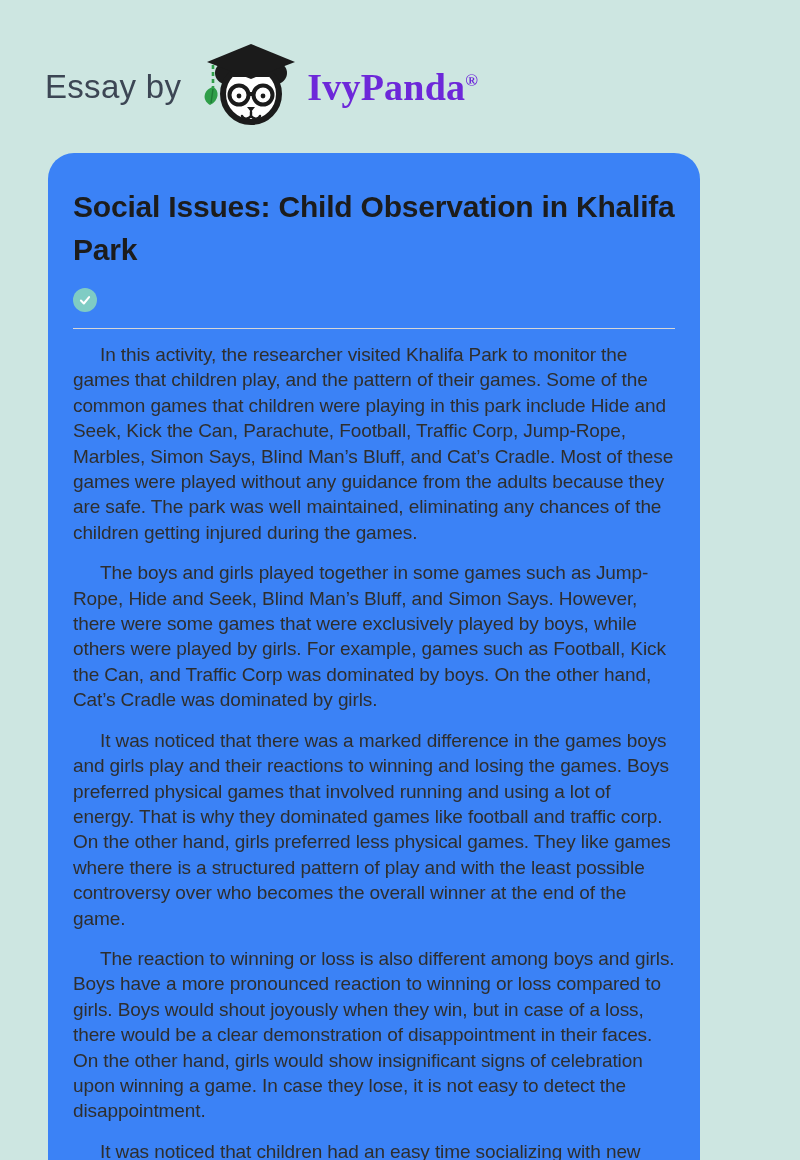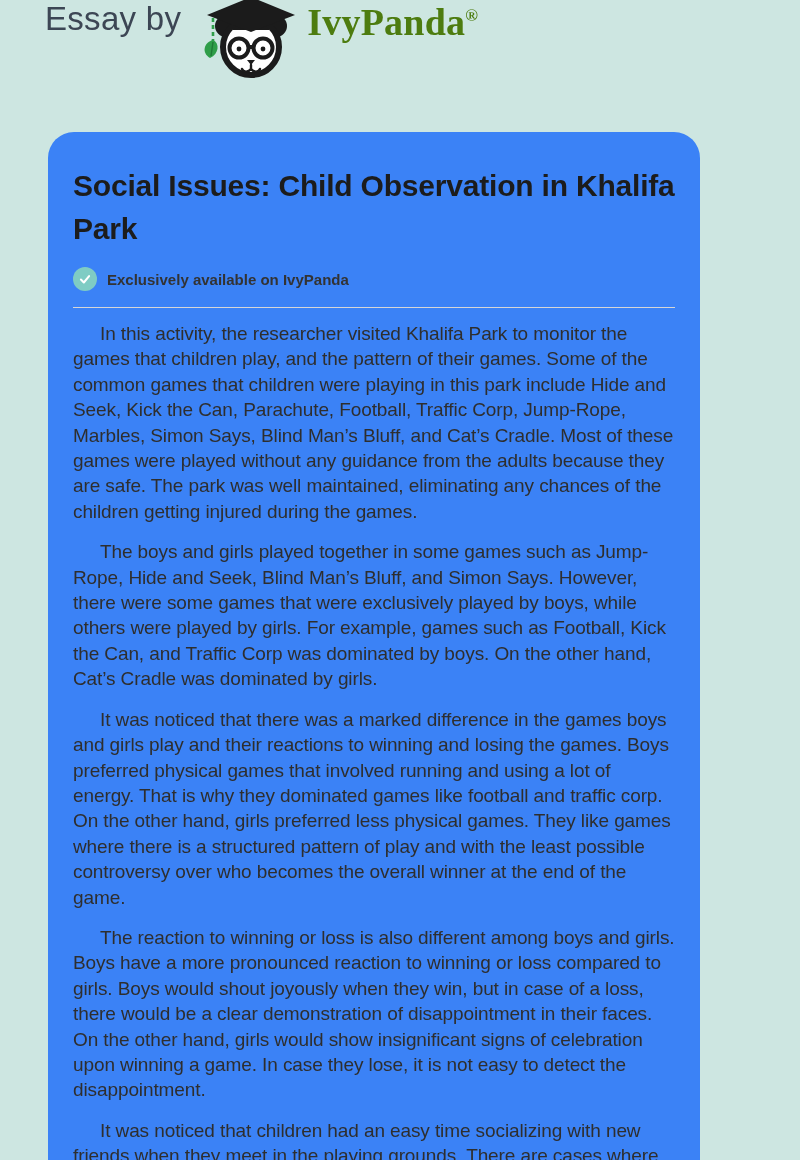--- a/index.html
+++ b/index.html
@@ -9,38 +9,39 @@
     height: 1160px;
     background: #cde6e1;
     font-family: "Liberation Sans", sans-serif;
     overflow: hidden;
   }
 
   
   .site-header {
     height: 132px;
     display: flex;
-    align-items: flex-start;
+    align-items: center;
     padding-left: 45px;
+    margin-top: 21px;
   }
   .essay-by {
     font-size: 33px;
     color: #3c4654;
     letter-spacing: 0.3px;
   }
   .logo-wrap {
     margin: -4px 10px 0 16px;
     display: flex;
     align-items: center;
   }
   .brand {
     font-family: "Liberation Serif", serif;
     font-weight: bold;
     font-size: 38px;
-    color: #4d7c0f;
+    color: #6d28d9;
     letter-spacing: 0.2px;
   }
   .brand sup {
     font-size: 17px;
     vertical-align: super;
     line-height: 0;
   }
 
   
   .card {
@@ -135,21 +136,20 @@
 
   <main class="card">
     <h1 class="essay-title">Social Issues: Child Observation in Khalifa Park</h1>
 
     <div class="badge">
       <span class="badge-circle">
         <svg width="14" height="14" viewBox="0 0 24 24" aria-hidden="true">
           <polyline points="5,13 10,18 19,7" fill="none" stroke="#ffffff" stroke-width="3.5" stroke-linecap="round" stroke-linejoin="round"></polyline>
         </svg>
       </span>
-      <span class="badge-label">Exclusively available on IvyPanda</span>
     </div>
 
     <hr class="divider">
 
     <article class="essay-body">
       <p>In this activity, the researcher visited Khalifa Park to monitor the games that children play, and the pattern of their games. Some of the common games that children were playing in this park include Hide and Seek, Kick the Can, Parachute, Football, Traffic Corp, Jump-Rope, Marbles, Simon Says, Blind Man’s Bluff, and Cat’s Cradle. Most of these games were played without any guidance from the adults because they are safe. The park was well maintained, eliminating any chances of the children getting injured during the games.</p>
       <p>The boys and girls played together in some games such as Jump-Rope, Hide and Seek, Blind Man’s Bluff, and Simon Says. However, there were some games that were exclusively played by boys, while others were played by girls. For example, games such as Football, Kick the Can, and Traffic Corp was dominated by boys. On the other hand, Cat’s Cradle was dominated by girls.</p>
       <p>It was noticed that there was a marked difference in the games boys and girls play and their reactions to winning and losing the games. Boys preferred physical games that involved running and using a lot of energy. That is why they dominated games like football and traffic corp. On the other hand, girls preferred less physical games. They like games where there is a structured pattern of play and with the least possible controversy over who becomes the overall winner at the end of the game.</p>
       <p>The reaction to winning or loss is also different among boys and girls. Boys have a more pronounced reaction to winning or loss compared to girls. Boys would shout joyously when they win, but in case of a loss, there would be a clear demonstration of disappointment in their faces. On the other hand, girls would show insignificant signs of celebration upon winning a game. In case they lose, it is not easy to detect the disappointment.</p>
       <p>It was noticed that children had an easy time socializing with new friends when they meet in the playing grounds. There are cases where some children did not understand how to play some of the games. Such problems were addressed with ease. Those who knew such games taught others so that they could play as a team.</p>

